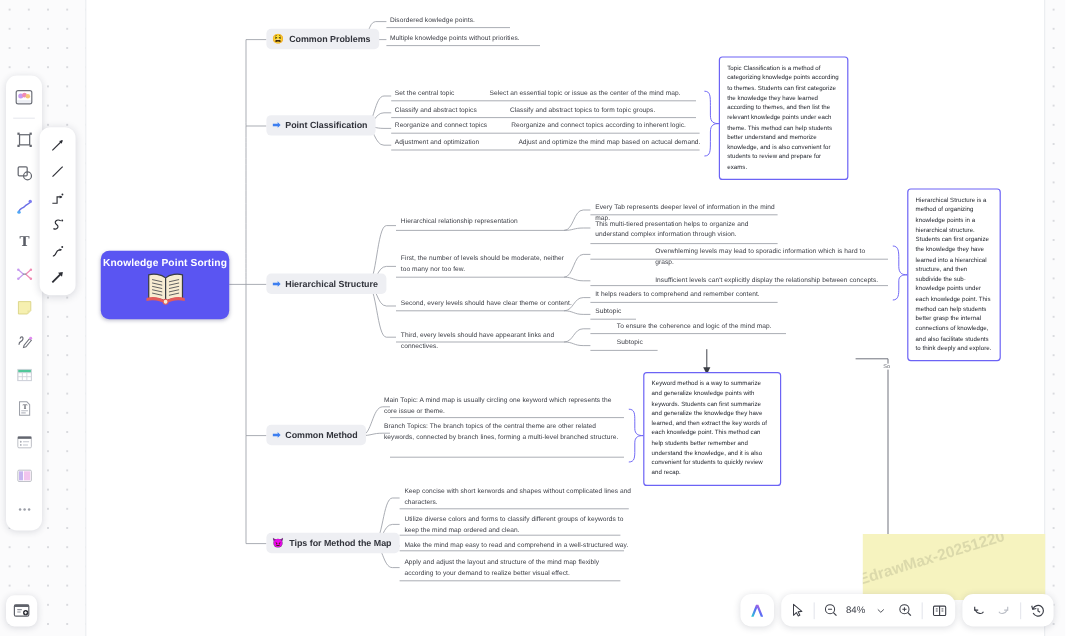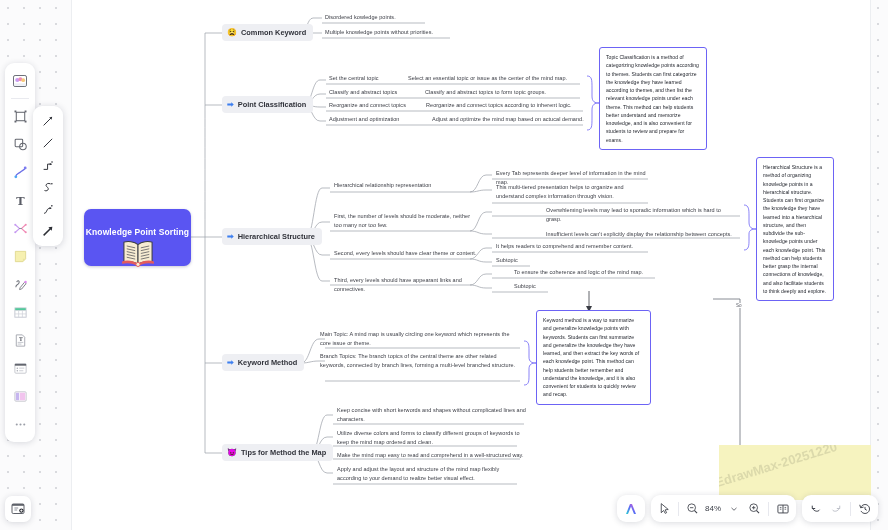--- a/index.html
+++ b/index.html
@@ -74,21 +74,21 @@
   #wires { position:absolute; left:0; top:0; width:888px; height:530px; pointer-events:none; z-index:5; }
 
   
   #central {
     position:absolute; left:84px; top:209px; width:107px; height:57px;
     background:#5a55f2; border-radius:7px;
     display:flex; flex-direction:column; align-items:center; justify-content:flex-start;
     padding-top:5px; z-index:12;
     box-shadow:0 1px 3px rgba(40,40,90,.25);
   }
-  #central .ctitle { color:#fff; font-size:8.5px; font-weight:bold; letter-spacing:.1px;margin-top:13px; }
+  #central .ctitle { color:#fff; font-size:8.5px; font-weight:bold; letter-spacing:.1px; }
   #central .cicon { margin-top:1px; }
 
   
   .branch {
     position:absolute; height:17px; z-index:12;
     background:#eeeff3; border-radius:4px;
     display:flex; align-items:center; gap:4px;
     padding:0 7px 0 5px;
     font-size:7.4px; color:#31333b; font-weight:600; white-space:nowrap;
   }
@@ -407,33 +407,33 @@
           <path d="M32 8.5 L23 10.5 M32 11.5 L23 13.5 M32 14.5 L23 16.5 M32 17.5 L23 19.5 M32 20.5 L23 22.5"></path>
         </g>
         <path d="M3 25 C9 23 15 24.5 20 27.5 C25 24.5 31 23 37 25 L37 27.5 C31 26 25 27 20 30 C15 27 9 26 3 27.5 Z" fill="#e35b5b"></path>
         <circle cx="20" cy="28.2" r="2.2" fill="#f7ecd2" stroke="#e35b5b" stroke-width="1"></circle>
       </svg>
     </div>
   </div>
 
   <div class="branch" style="left:222px; top:24px;">
     <span class="bico">😫</span>
-    <span>Common Keyword</span>
+    <span>Common Problems</span>
   </div>
   <div class="branch" style="left:222px; top:96px;">
     <span class="bico" style="color:#3d7ff0">➡</span>
     <span>Point Classification</span>
   </div>
   <div class="branch" style="left:222px; top:228px;">
     <span class="bico" style="color:#3d7ff0">➡</span>
     <span>Hierarchical Structure</span>
   </div>
   <div class="branch" style="left:222px; top:354px;">
     <span class="bico" style="color:#3d7ff0">➡</span>
-    <span>Keyword Method</span>
+    <span>Common Method</span>
   </div>
   <div class="branch" style="left:222px; top:444px;">
     <span class="bico">😈</span>
     <span>Tips for Method the Map</span>
   </div>
 
   <div class="leaf" style="left:325px; top:13px; width:110px;">Disordered kowledge points.</div>
   <div class="leaf" style="left:325px; top:28px; width:140px;">Multiple knowledge points without priorities.</div>
 
   <div class="leaf" style="left:329px; top:74px; width:110px;">Set the central topic</div>

